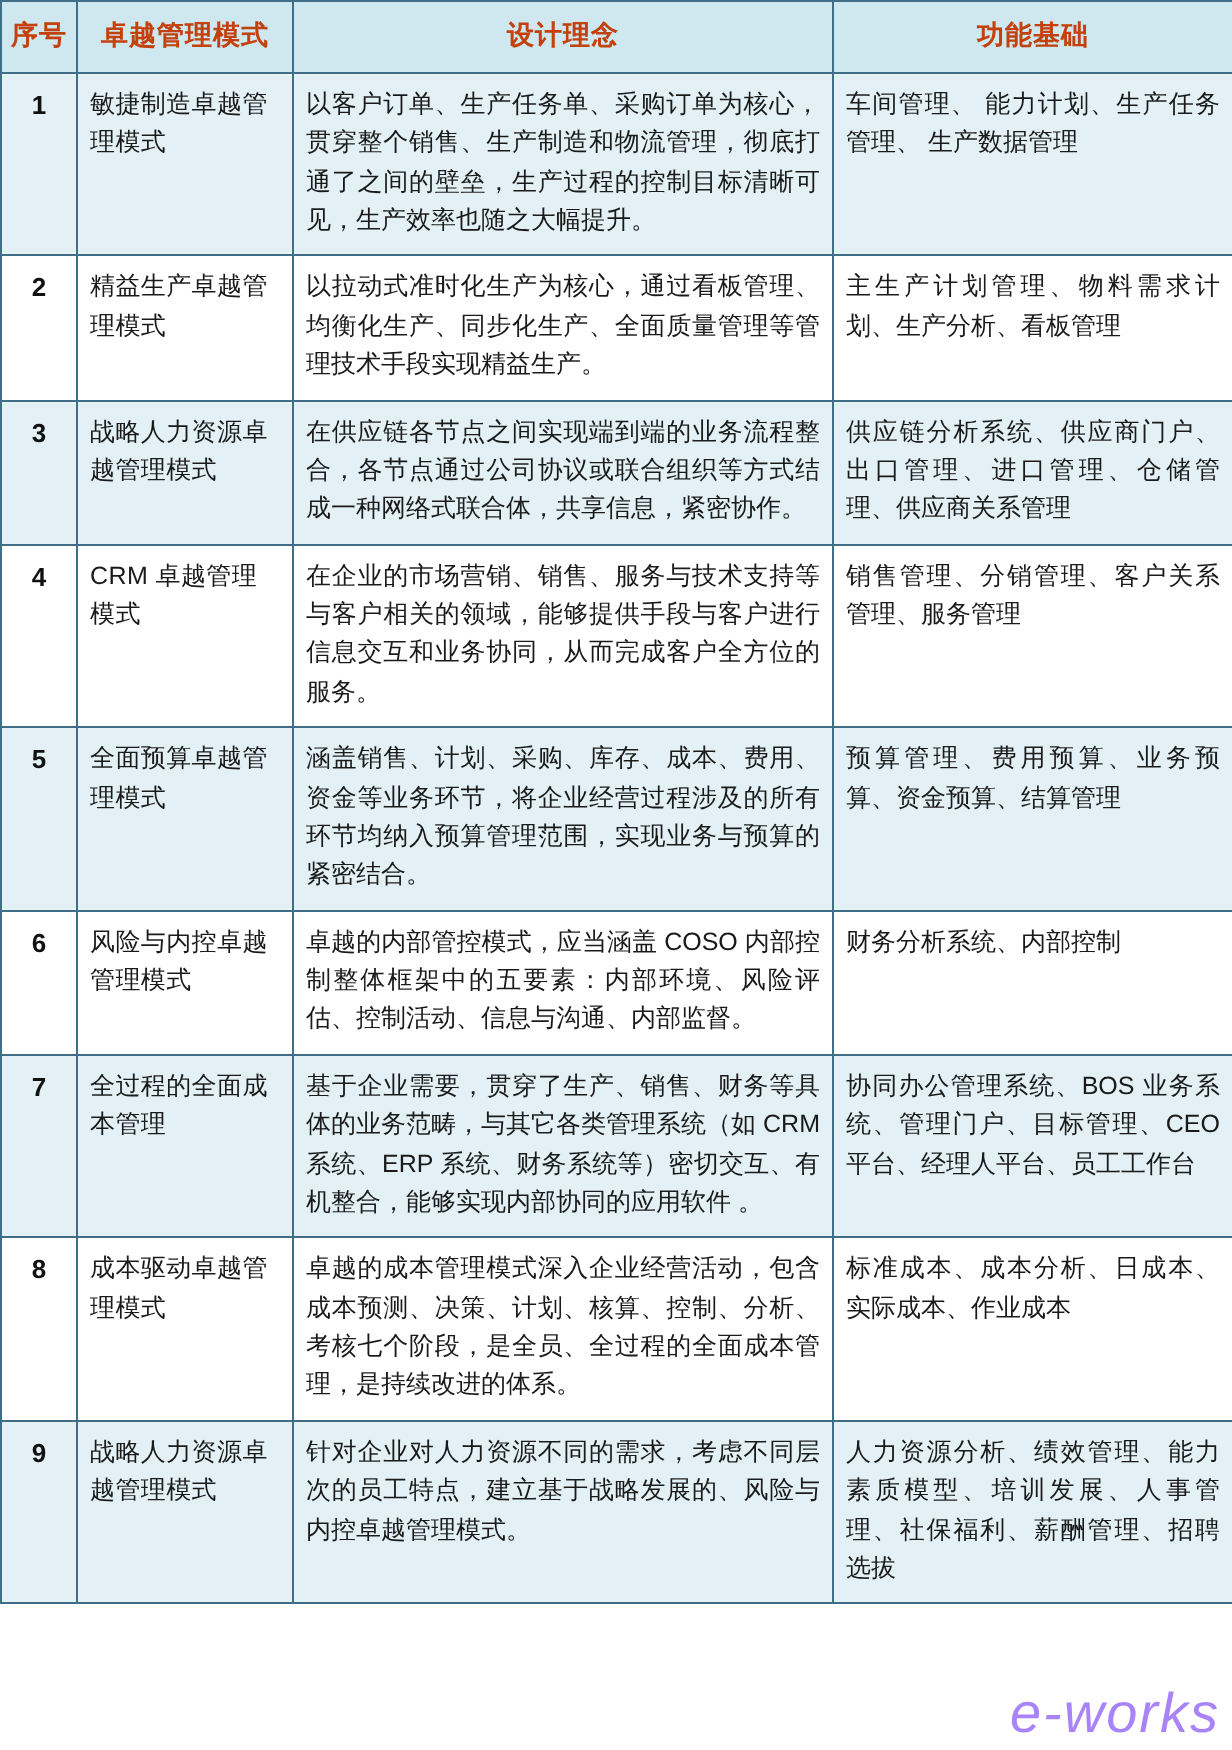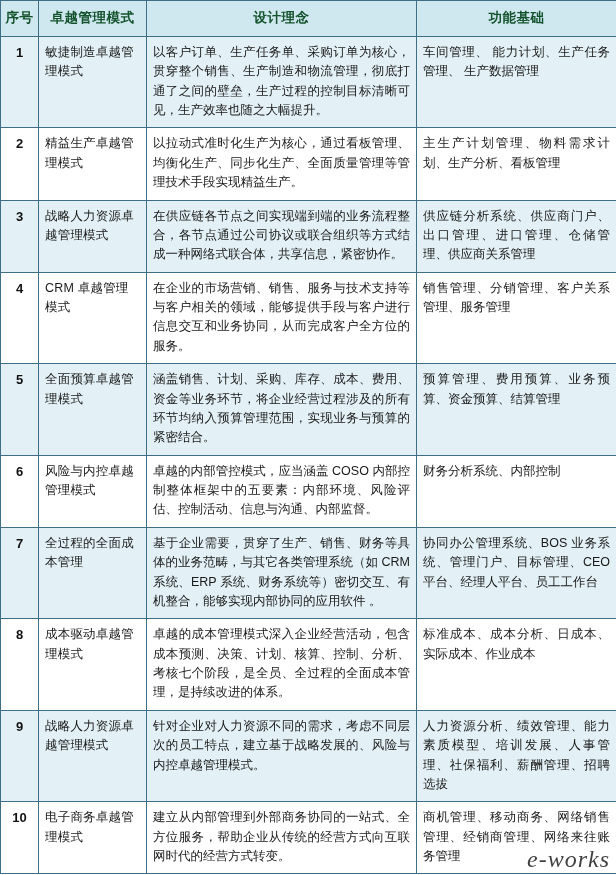--- a/index.html
+++ b/index.html
@@ -37,21 +37,21 @@
     padding: 6px 6px 7px 6px;
     line-height: 1.55;
   }
   table.matrix thead th {
     background: #cfe7ef;
     text-align: center;
     vertical-align: middle;
     font-weight: bold;
     font-size: 13.5px;
     padding: 7px 4px;
-    color: #14532d;
+    color: #c2410c;
     letter-spacing: 0.5px;
   }
   td.seq {
     text-align: center;
     font-weight: bold;
     font-size: 13px;
     padding-top: 7px;
     color: #111;
   }
   td.mode {
@@ -66,24 +66,24 @@
   tr.row-shaded td {
     background: #e3f1f6;
   }
   tr.row-plain td {
     background: #ffffff;
   }
   .wm {
     position: absolute;
     right: 6px;
     bottom: 2px;
-    font-family: Liberation Serif, serif;
+    font-family: Liberation Sans, sans-serif;
     font-style: italic;
-    font-size: 24px;
-    color: #000000;
+    font-size: 28px;
+    color: #8b5cf6;
     opacity: 0.75;
     letter-spacing: 1px;
     pointer-events: none;
     user-select: none;
   }
 </style>
 </head>
 <body>
 
 <div id="sheet">
@@ -150,25 +150,19 @@
         <td class="mode">成本驱动卓越管理模式</td>
         <td class="idea">卓越的成本管理模式深入企业经营活动，包含成本预测、决策、计划、核算、控制、分析、考核七个阶段，是全员、全过程的全面成本管理，是持续改进的体系。</td>
         <td class="func">标准成本、成本分析、日成本、 实际成本、作业成本</td>
       </tr>
       <tr class="row-shaded">
         <td class="seq">9</td>
         <td class="mode">战略人力资源卓越管理模式</td>
         <td class="idea">针对企业对人力资源不同的需求，考虑不同层次的员工特点，建立基于战略发展的、风险与内控卓越管理模式。</td>
         <td class="func">人力资源分析、绩效管理、能力素质模型、培训发展、人事管理、社保福利、薪酬管理、招聘选拔</td>
       </tr>
-      <tr class="row-plain">
-        <td class="seq">10</td>
-        <td class="mode">电子商务卓越管理模式</td>
-        <td class="idea">建立从内部管理到外部商务协同的一站式、全方位服务，帮助企业从传统的经营方式向互联网时代的经营方式转变。</td>
-        <td class="func">商机管理、移动商务、网络销售管理、经销商管理、网络来往账务管理</td>
-      </tr>
     </tbody>
   </table>
 
   <div class="wm">
     <span>e-works</span>
   </div>
 </div>
 
 </body></html>

